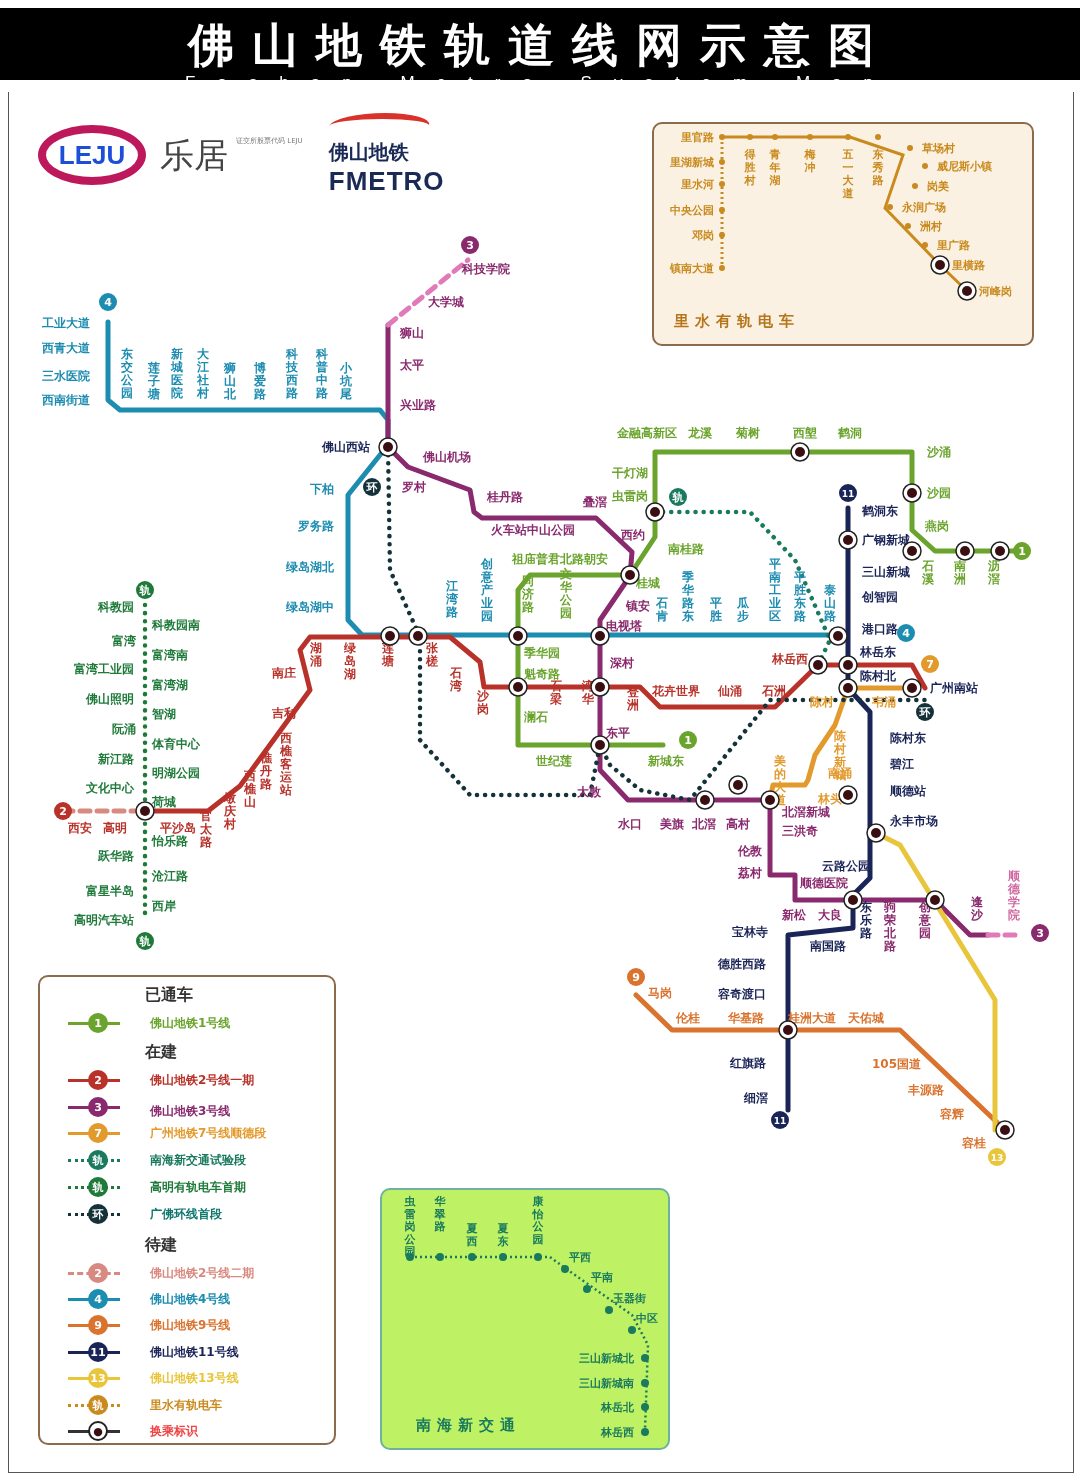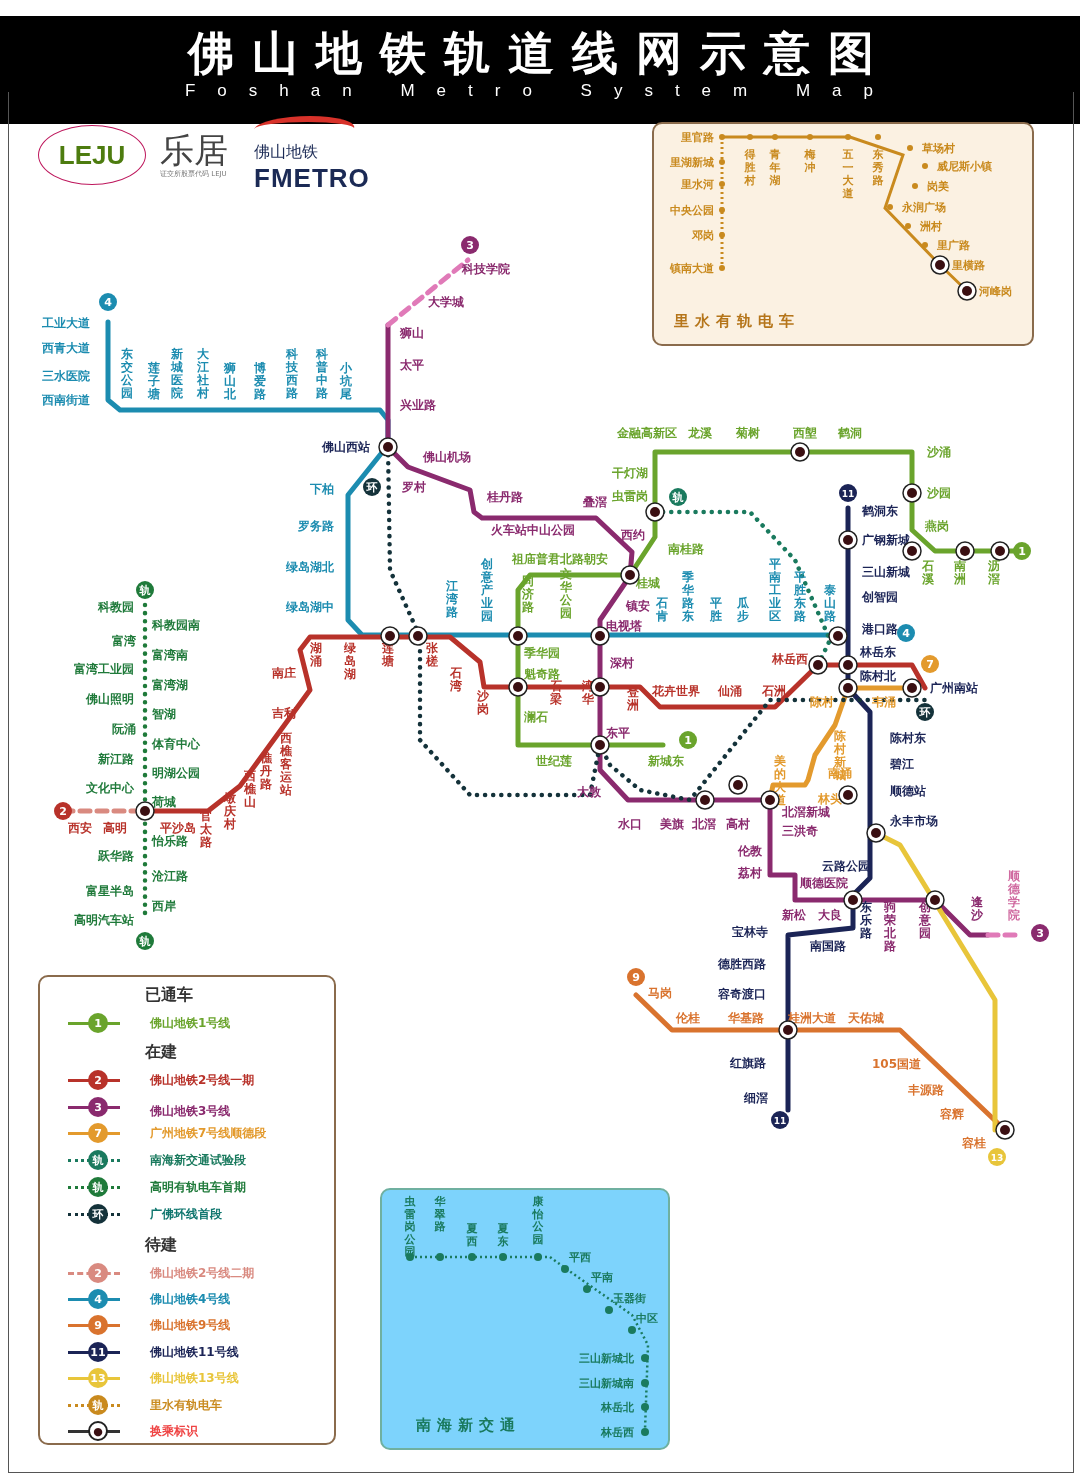--- a/index.html
+++ b/index.html
@@ -1,28 +1,28 @@
 <!DOCTYPE html>
 <html><head>
 <meta charset="utf-8">
 <style>
   html,body{margin:0;padding:0;}
   body{width:1080px;height:1478px;background:#fff;position:relative;overflow:hidden;font-family:"DejaVu Sans","Liberation Sans",sans-serif;}
-  .header{position:absolute;left:0;top:16px;width:1080px;height:108px;background:#000;color:#fff;text-align:center;}
+  .header{position:absolute;left:0;top:8px;width:1080px;height:72px;background:#000;color:#fff;text-align:center;}
   .header .title{font-size:46px;font-weight:bold;letter-spacing:18px;padding-top:10px;line-height:54px;}
   .header .subtitle{font-family:"Liberation Sans",sans-serif;font-size:17px;letter-spacing:22px;line-height:22px;}
   .frame{position:absolute;left:8px;top:92px;width:1064px;height:1380px;border:1px solid #555;border-top:none;}
   .logos{position:absolute;left:38px;top:120px;height:70px;display:flex;align-items:center;gap:14px;}
-  .leju-oval{width:108px;height:60px;border:1px solid #be185d;border-radius:50%;display:flex;align-items:center;justify-content:center;color:#4d7c0f;font-weight:bold;font-size:26px;font-family:"Liberation Sans",sans-serif;box-sizing:border-box;}
-  .leju-text{display:flex;flex-direction:column;}
+  .leju-oval{width:108px;height:60px;border:8px solid #be185d;border-radius:50%;display:flex;align-items:center;justify-content:center;color:#1d4ed8;font-weight:bold;font-size:26px;font-family:"Liberation Sans",sans-serif;box-sizing:border-box;}
+  .leju-text{display:flex;flex-direction:row;gap:8px;}
   .leju-cn{font-size:34px;color:#444;line-height:38px;}
   .leju-sub{font-size:7px;color:#777;}
   .fmetro{display:flex;flex-direction:column;margin-left:12px;}
   .fmetro-swoosh{width:100px;height:20px;border-top:6px solid #d8322a;border-radius:60% 60% 0 0;transform:skewX(-25deg);}
-  .fmetro-cn{font-size:16px;font-weight:normal;color:#1b2a55;}
+  .fmetro-cn{font-size:20px;font-weight:bold;color:#1b2a55;}
   .fmetro-en{font-size:26px;font-weight:bold;color:#1b2a55;font-family:"Liberation Sans",sans-serif;letter-spacing:1px;}
   svg.map{position:absolute;left:0;top:0;}
   .legend{position:absolute;left:38px;top:975px;width:298px;height:470px;border:2px solid #8a6b4c;border-radius:10px;box-sizing:border-box;background:rgba(255,255,255,0.9);}
   .legend .grp{position:absolute;left:105px;font-size:16px;font-weight:bold;color:#333;}
   .legend .row{position:absolute;left:20px;height:24px;display:flex;align-items:center;width:270px;}
   .legend .sym{width:90px;height:24px;position:relative;}
   .legend .sym .ln{position:absolute;left:8px;right:30px;top:11px;height:3px;}
   .legend .sym .badge{position:absolute;left:28px;top:2px;width:20px;height:20px;border-radius:50%;color:#fff;font-size:11px;font-weight:bold;display:flex;align-items:center;justify-content:center;}
   .legend .lbl{font-size:12px;font-weight:bold;margin-left:0;}
   .inset{position:absolute;border:2px solid #8a6b4c;border-radius:10px;box-sizing:border-box;}
@@ -47,21 +47,21 @@
     <div class="fmetro-swoosh"></div>
     <span class="fmetro-cn">佛山地铁</span>
     <span class="fmetro-en">FMETRO</span>
   </div>
 </div>
 
 <div class="inset" style="left:652px;top:122px;width:382px;height:224px;background:#fbf1e2;border-color:#8a6b4c;">
   <div class="inset-title" style="left:20px;top:188px;color:#b5751a;">里水有轨电车</div>
 </div>
 
-<div class="inset" style="left:380px;top:1188px;width:290px;height:262px;background:#7dd3fc;border-color:#6fb0a0;">
+<div class="inset" style="left:380px;top:1188px;width:290px;height:262px;background:#bef264;border-color:#6fb0a0;">
   <div class="inset-title" style="left:34px;top:226px;color:#1a7a5e;">南海新交通</div>
 </div>
 
 <svg class="map" id="map-svg" width="1080" height="1478" viewBox="0 0 1080 1478">
     <polyline points="722,137 850,137 903,155 885,208 940,265 967,291" fill="none" stroke="#c98a1e" stroke-width="3"></polyline>
     <line x1="722" y1="137" x2="722" y2="268" stroke="#c98a1e" stroke-width="3" stroke-dasharray="2,3"></line>
     <circle cx="722" cy="137" r="3" fill="#c98a1e"></circle>
     <text x="714" y="141" text-anchor="end" font-size="11" font-weight="bold" fill="#c98a1e">里官路</text>
     <circle cx="722" cy="162" r="3" fill="#c98a1e"></circle>
     <text x="714" y="166" text-anchor="end" font-size="11" font-weight="bold" fill="#c98a1e">里湖新城</text>

